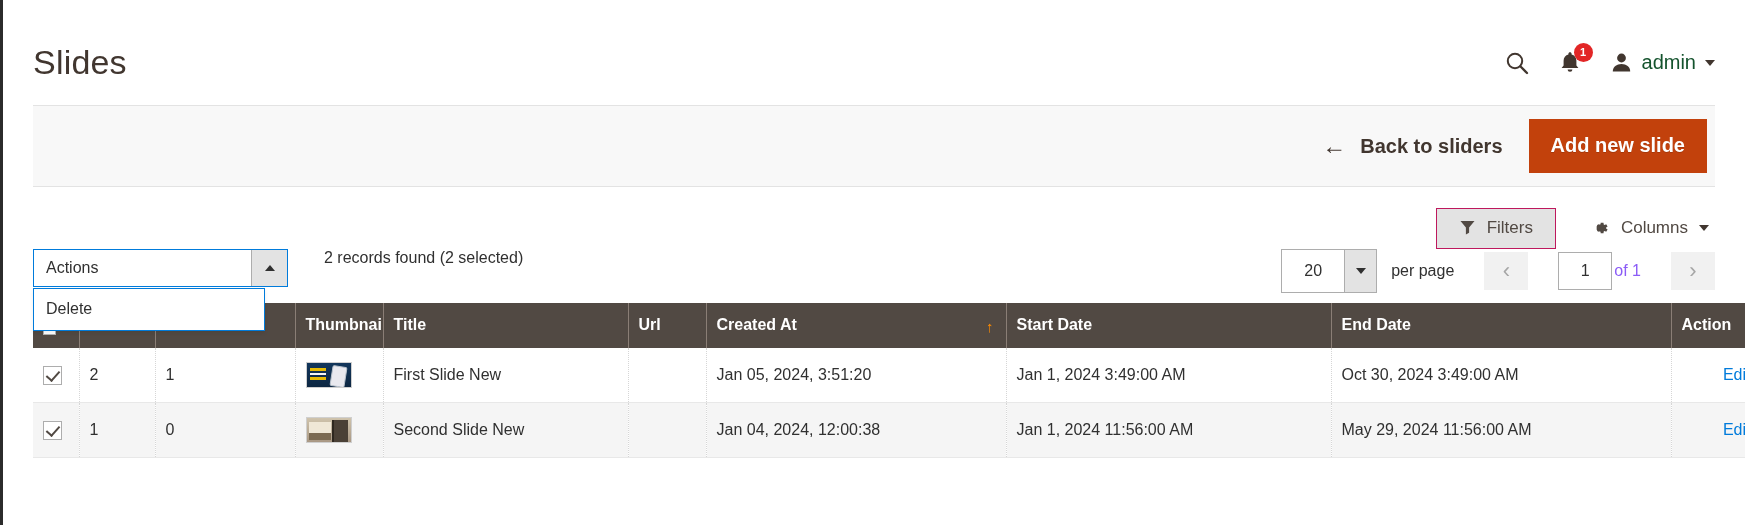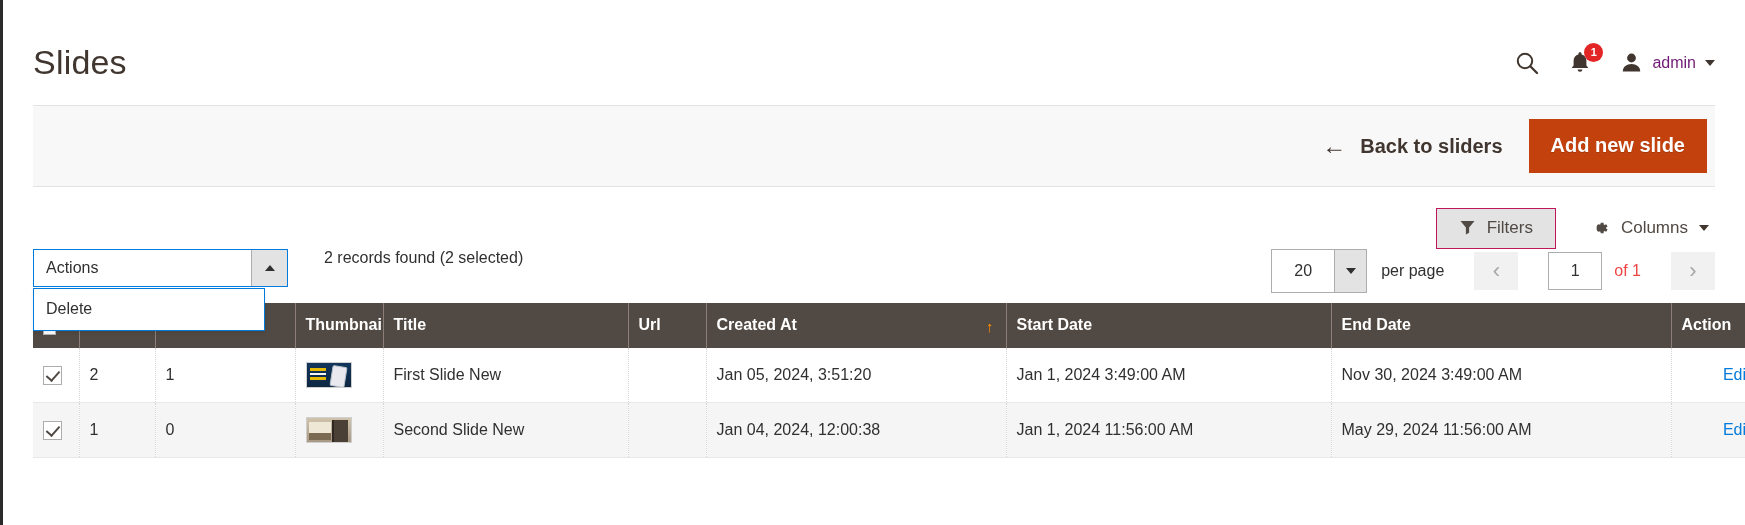--- a/index.html
+++ b/index.html
@@ -58,22 +58,22 @@
     font-weight: bold;
     display: flex; align-items: center; justify-content: center;
     padding: 0 4px;
     line-height: 1;
   }
   .admin-box {
     display: flex; align-items: center; gap: 9px;
     cursor: pointer;
   }
   .admin-name {
-    font-size: 16px;
-    color: #701a75;
+    font-size: 20px;
+    color: #14532d;
   }
   .caret-down {
     width: 0; height: 0;
     border-left: 5px solid transparent;
     border-right: 5px solid transparent;
     border-top: 6px solid #41362f;
     display: inline-block;
   }
 
   
@@ -259,22 +259,22 @@
   }
   .pager-page {
     width: 54px; height: 38px;
     border: 1px solid #adadad;
     background: #fff;
     display: flex; align-items: center; justify-content: center;
     font-size: 16px; color: #303030;
     margin-left: 30px;
   }
   .pager-of {
-    font-size: 16px; color: #ef4444;
-    margin-left: 12px;
+    font-size: 16px; color: #8b5cf6;
+    margin-left: 2px;
   }
 
   
   .grid-wrap {
     margin: 8px 30px 0;
   }
   table.data-grid {
     width: 100%;
     border-collapse: collapse;
     table-layout: fixed;
@@ -548,21 +548,21 @@
           </td>
           <td>2</td>
           <td>1</td>
           <td>
             <span class="thumb thumb-a"></span>
           </td>
           <td>First Slide New</td>
           <td></td>
           <td>Jan 05, 2024, 3:51:20</td>
           <td>Jan 1, 2024 3:49:00 AM</td>
-          <td>Nov 30, 2024 3:49:00 AM</td>
+          <td>Oct 30, 2024 3:49:00 AM</td>
           <td class="col-action">
             <a class="edit-link">Edit</a>
           </td>
         </tr>
         <tr class="odd">
           <td class="col-check">
             <span class="chk checked"></span>
           </td>
           <td>1</td>
           <td>0</td>

